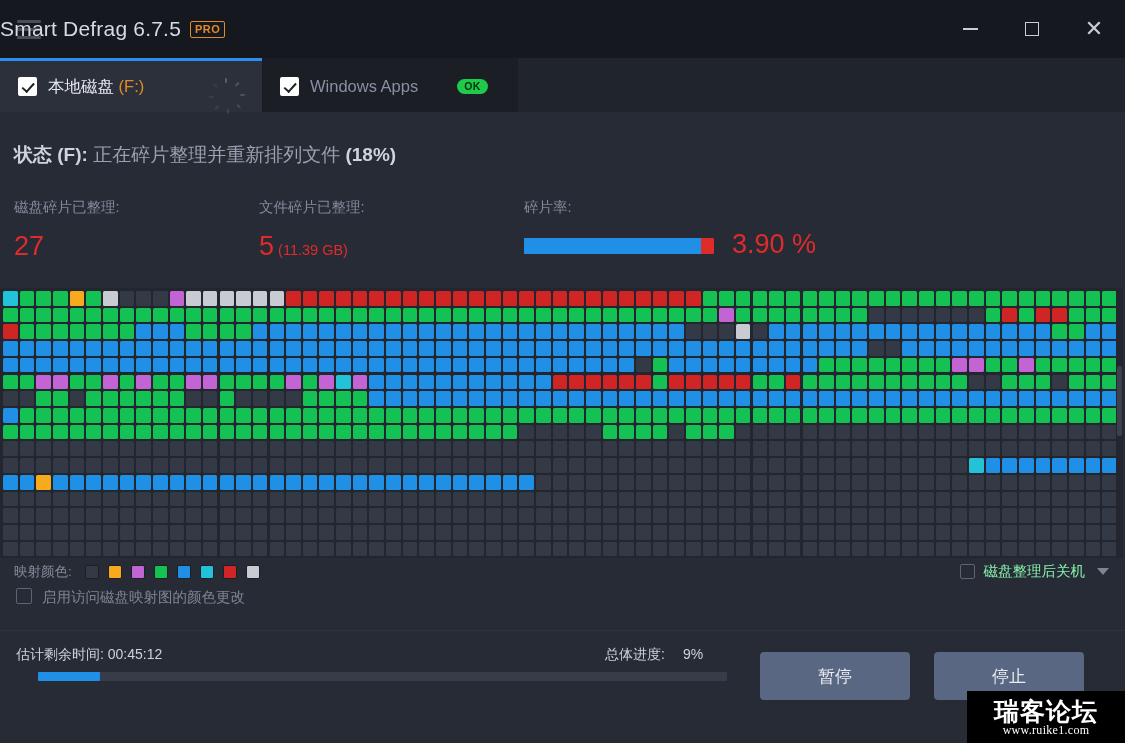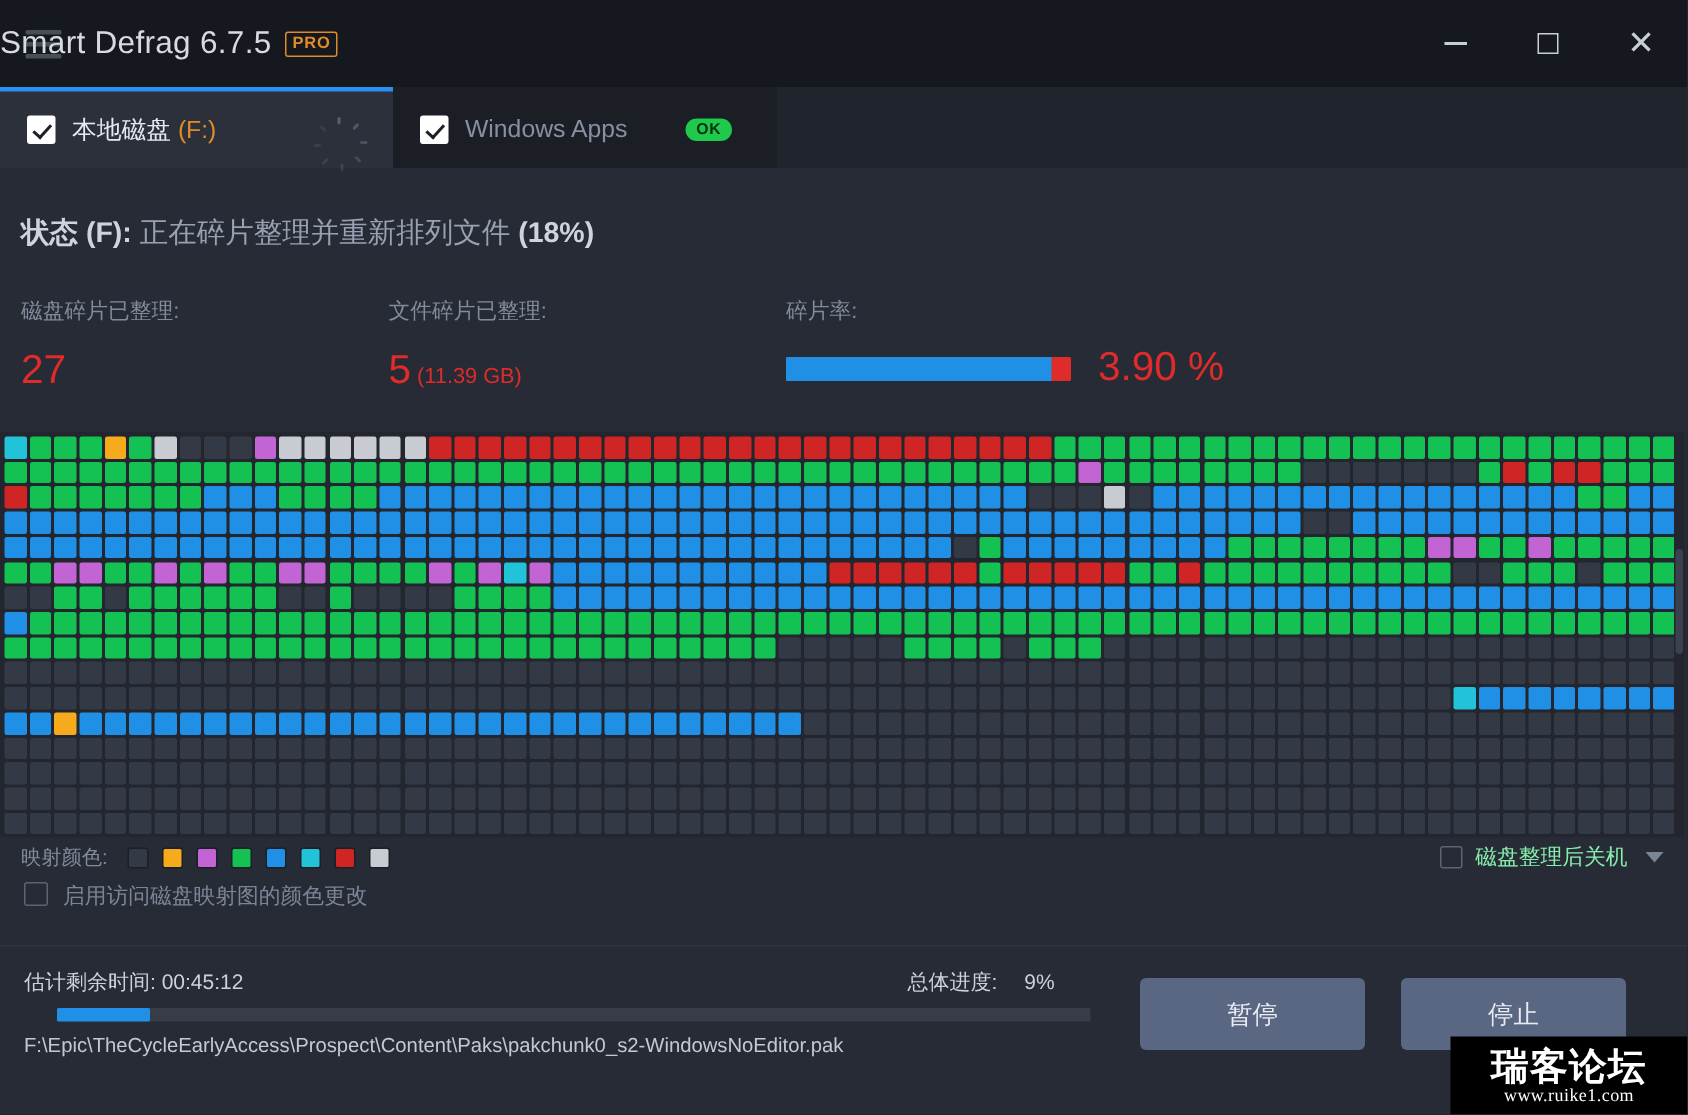--- a/index.html
+++ b/index.html
@@ -1388,21 +1388,20 @@
     </div>
 
     <div class="overall">
       <span>总体进度:</span><span class="overall-pct">9%</span>
     </div>
 
     <div class="prog-track">
       <div class="prog-fill" id="prog-fill" style="width: 9%;"></div>
     </div>
 
-    <div class="curfile">F:\Epic\TheCycleEarlyAccess\Prospect\Content\Paks\pakchunk0_s2-WindowsNoEditor.pak</div>
 
     <button class="btn btn-pause">暂停</button>
     <button class="btn btn-stop">停止</button>
   </div>
 
   <div class="watermark">
     <span class="wm-main">瑞客论坛</span>
     <span class="wm-sub">www.ruike1.com</span>
   </div>
 

